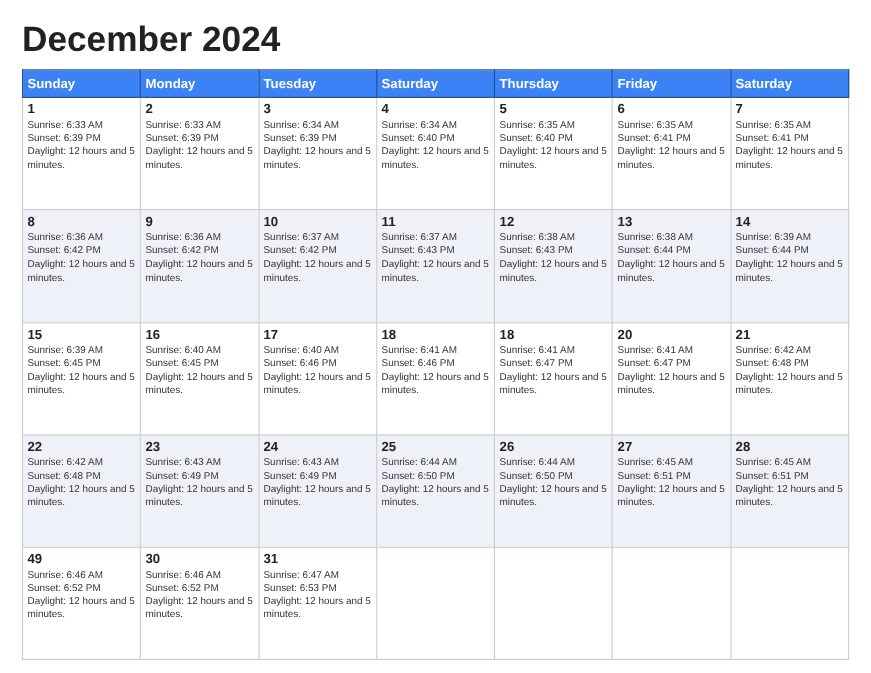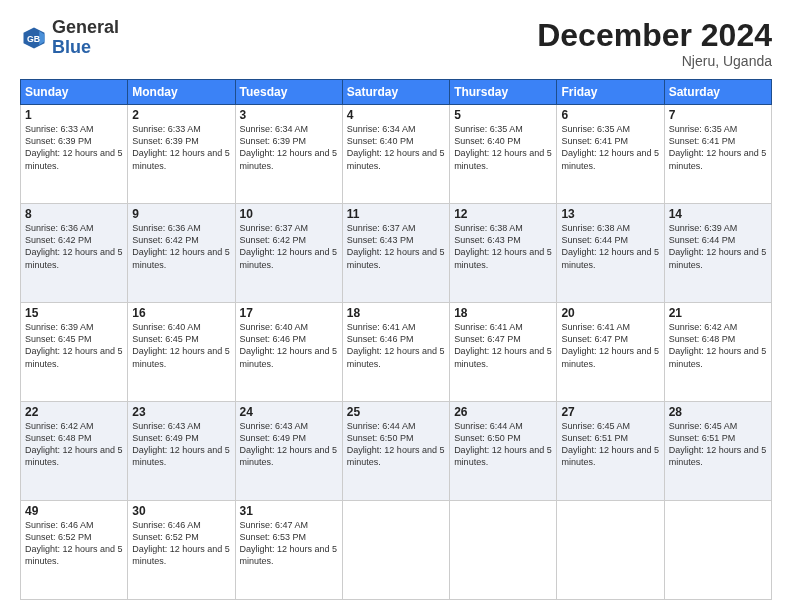--- a/index.html
+++ b/index.html
@@ -100,36 +100,22 @@
     }
     .calendar tbody tr:nth-child(even) td {
       background: #eef1f7;
     }
   </style>
 </head>
 <body>
 
 <div class="page">
   <div class="header">
-    <div class="logo">
-      <svg class="logo-icon" viewBox="0 0 32 32">
-        <polygon points="16,4 28,10 28,22 16,28 4,22 4,10" fill="#2962a8"></polygon>
-        <polygon points="22,8 28,12 28,20 22,24" fill="#4a90d9"></polygon>
-        <text x="8" y="20" font-size="10" fill="white" font-weight="bold">GB</text>
-      </svg>
-      <div>
-        <div class="logo-text">
-          <span class="logo-general">General</span><br>
-          <span class="logo-blue">Blue</span>
-        </div>
-      </div>
-    </div>
     <div class="title-section">
       <div class="month-title">December 2024</div>
-      <div class="subtitle">Njeru, Uganda</div>
     </div>
   </div>
 
   <table class="calendar">
     <thead>
       <tr id="header-row">
           <th>Sunday</th>
           <th>Monday</th>
           <th>Tuesday</th>
           <th>Saturday</th>

